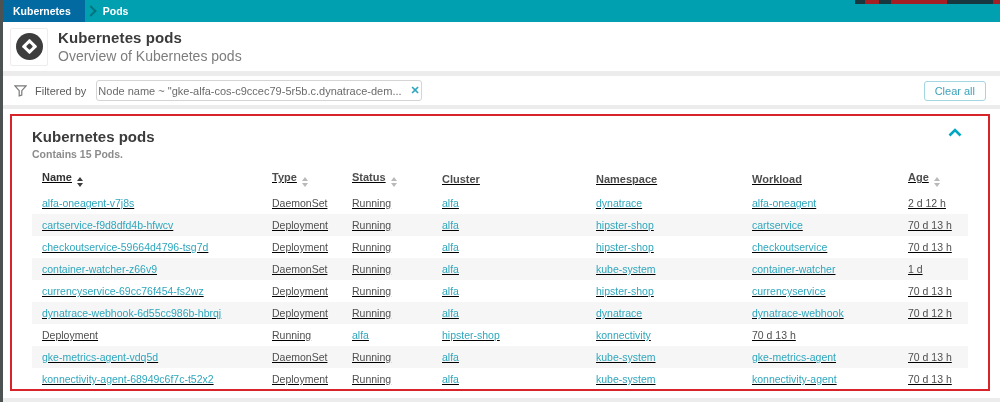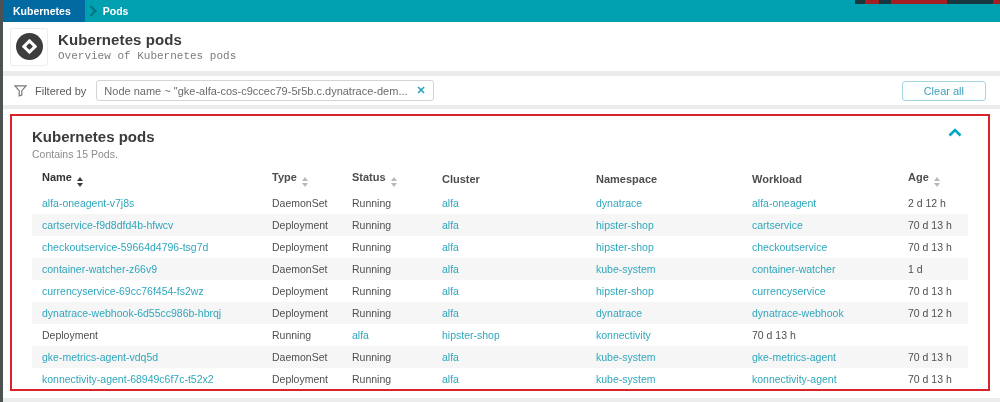--- a/index.html
+++ b/index.html
@@ -17,43 +17,43 @@
   .crumb-leaf { color:#fff; font-size:10.5px; font-weight:bold; display:flex; align-items:center; }
 
   
   .page-header { height:49px; background:#fff; display:flex; align-items:center; padding-left:10px; }
   .app-icon-box { width:38px; height:38px; border:1px solid #ededed; border-radius:2px; display:flex; align-items:center; justify-content:center; }
   .k8s-circle { width:27px; height:27px; border-radius:50%; background:#3d3d3d; display:flex; align-items:center; justify-content:center; }
   .k8s-helm { width:11px; height:11px; background:#fff; transform:rotate(45deg); border-radius:1px; position:relative; }
   .k8s-helm:after { content:""; position:absolute; inset:3px; background:#3d3d3d; border-radius:1px; }
   .page-header-text { margin-left:10px; }
   .page-title { font-size:15px; font-weight:bold; color:#3b3b3b; letter-spacing:.1px; }
-  .page-subtitle { font-size:11px; color:#7d7d7d; margin-top:2px;font-family:Liberation Mono, monospace; }
+  .page-subtitle { font-size:14px; color:#7d7d7d; margin-top:2px; }
 
   .gap5 { height:5px; background:#ececec; }
   .gap4 { height:4px; background:#ececec; }
 
   
   .filter-bar { height:29px; background:#fff; display:flex; align-items:center; padding:0 14px 0 14px; }
   .funnel-icon { width:13px; height:13px; flex:none; }
   .filter-label { font-size:11px; color:#5c5c5c; margin:0 10px 0 8px; }
-  .filter-chip { display:flex; align-items:center; border:1px solid #d4d4d4; border-radius:3px; padding:3px 7px; background:#fff; cursor:pointer; }
+  .filter-chip { display:flex; align-items:center; border:1px solid #d4d4d4; border-radius:3px; padding:3px 1px; background:#fff; cursor:pointer; }
   .chip-text { font-size:11px; color:#6b6b6b; }
   .chip-x { font-size:11px; font-weight:bold; color:#2fa7bd; margin-left:9px; cursor:pointer; }
   .filter-spacer { flex:1; }
-  .clear-all-btn { font-size:11px; color:#3fa3ba; border:1px solid #a4d6e1; border-radius:3px; background:#fdfefe; padding:3px 21px; cursor:pointer; font-family:inherit; }
+  .clear-all-btn { font-size:11px; color:#3fa3ba; border:1px solid #a4d6e1; border-radius:3px; background:#fdfefe; padding:3px 10px; cursor:pointer; font-family:inherit; }
 
   
   .main-panel { position:relative; height:289px; background:#fff; }
   .annotation-box { position:absolute; top:5px; left:10px; right:10px; bottom:7px; border:2px solid #d8232b; padding:10px 20px 0 20px; overflow:hidden; }
   .panel-title { font-size:15px; font-weight:bold; color:#3b3b3b; margin-top:2px; }
-  .panel-subtitle { font-size:10.5px; color:#8c8c8c; margin-top:3px; }
+  .panel-subtitle { font-size:10.5px; color:#8c8c8c; margin-top:3px;font-weight:bold; }
   .collapse-chevron { position:absolute; top:12px; right:26px; cursor:pointer; }
 
-  .trow { display:grid; grid-template-columns:230px 80px 90px 154px 156px 156px 1fr; align-items:center; }
+  .trow { display:grid; grid-template-columns:230px 80px 90px 154px 156px 156px 1fr; align-items:center;text-decoration:underline; }
   .thead { height:26px; margin-top:6px; }
   .th { font-size:11px; font-weight:bold; color:#4d4d4d; white-space:nowrap; padding-left:10px; }
   .th.sorted { color:#333; }
   .sort { display:inline-flex; flex-direction:column; gap:2px; margin-left:5px; vertical-align:0px; }
   .sort i { width:0; height:0; border-left:3.5px solid transparent; border-right:3.5px solid transparent; display:block; }
   .sort .up { border-bottom:4px solid #b9b9b9; }
   .sort .dn { border-top:4px solid #b9b9b9; }
   .sort.active .up { border-bottom-color:#3c3c3c; }
   .sort.active .dn { border-top-color:#3c3c3c; }
 

